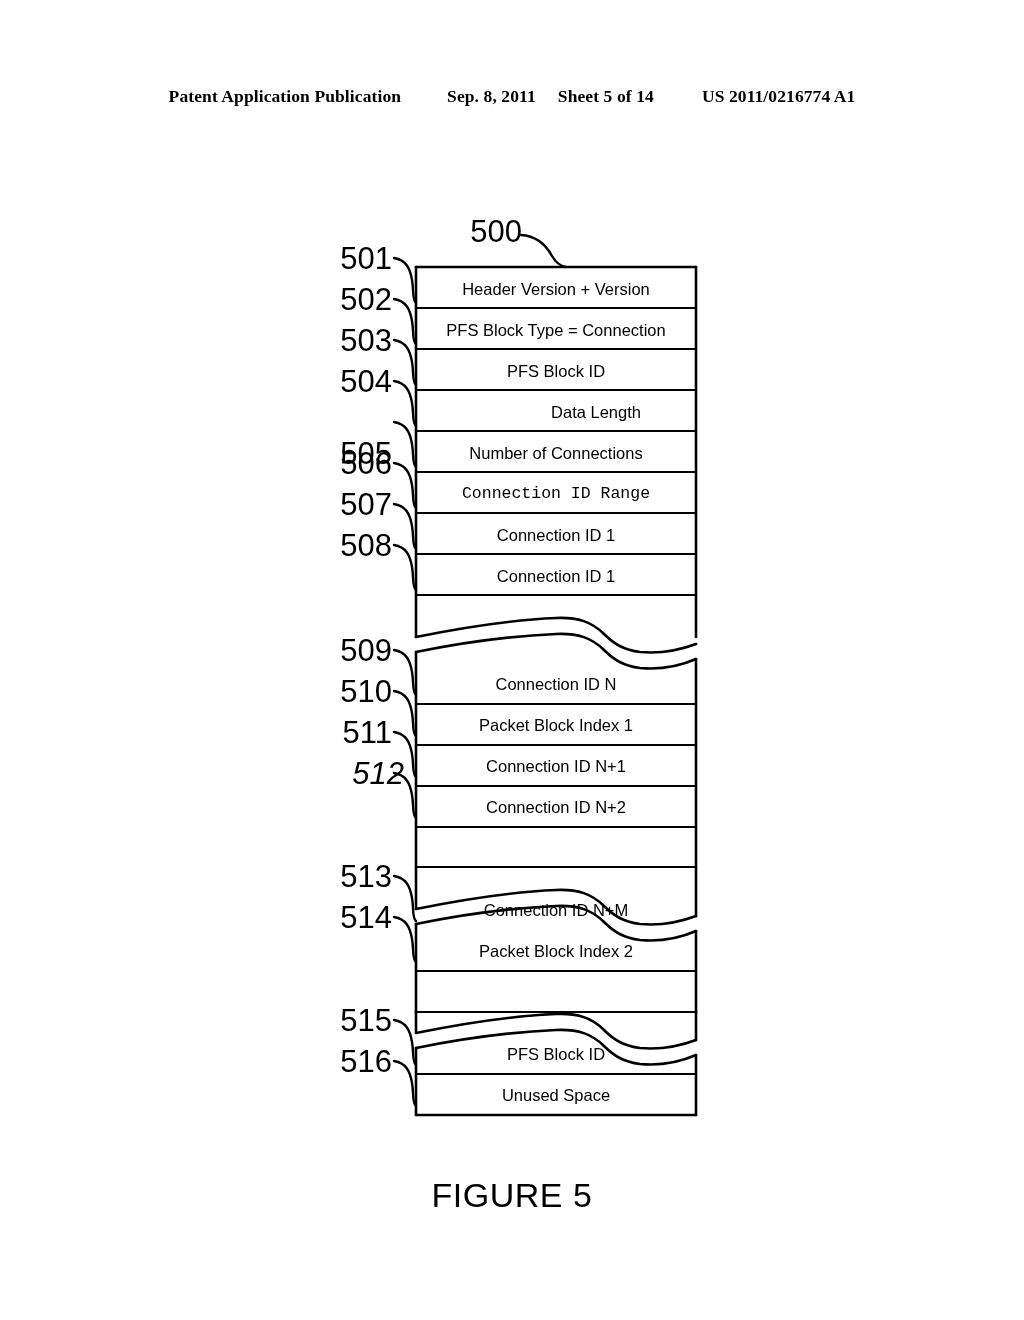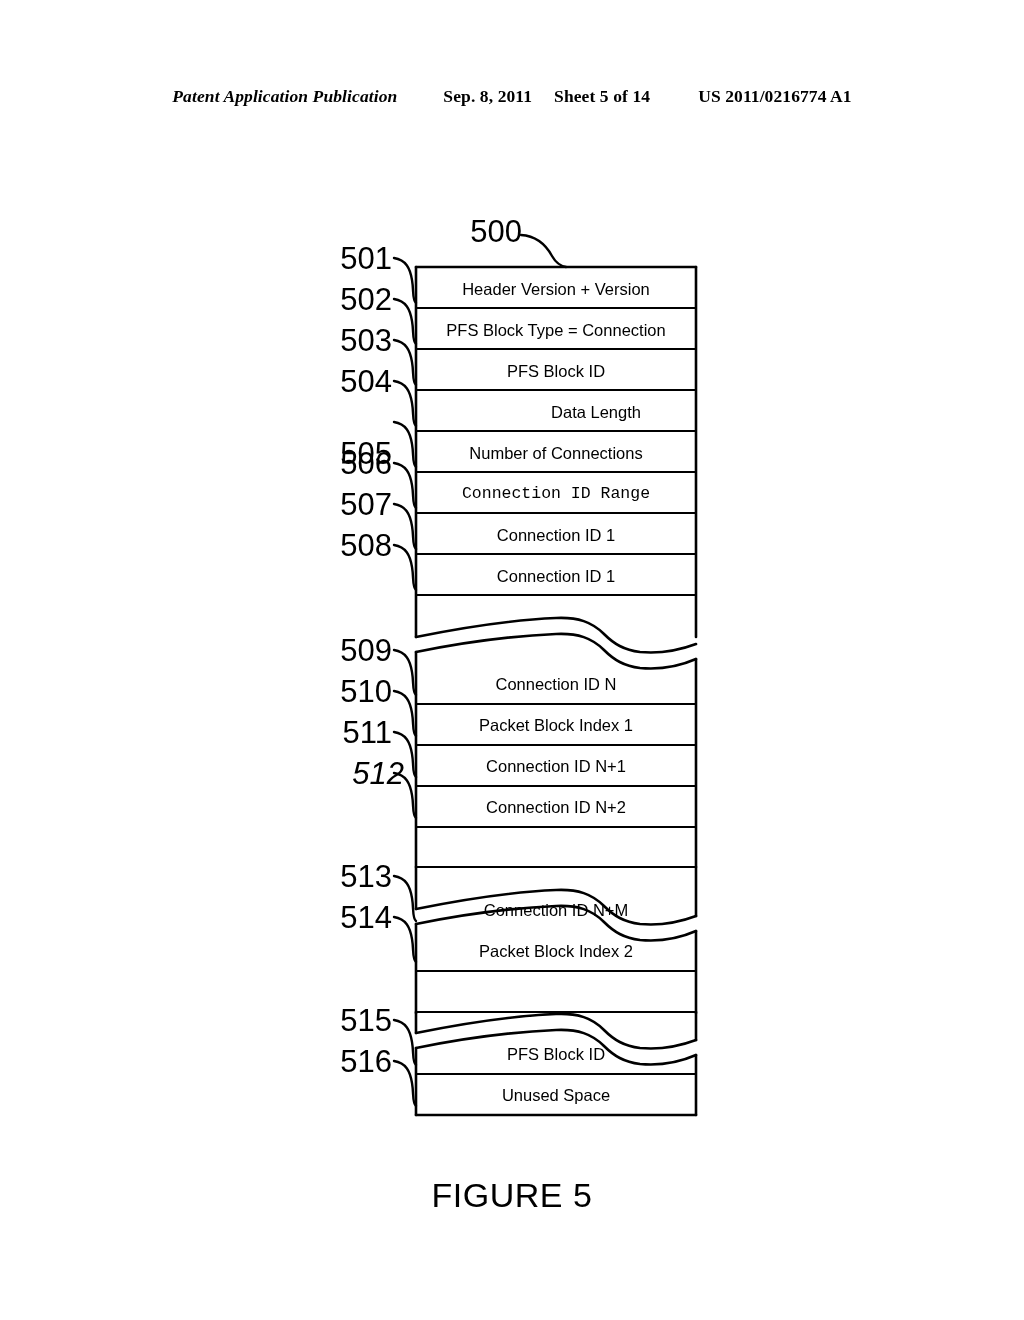--- a/index.html
+++ b/index.html
@@ -25,21 +25,21 @@
     height: 26px;
     font-family: "Liberation Serif", serif;
     font-weight: bold;
     font-size: 17.5px;
     letter-spacing: 0.1px;
     white-space: nowrap;
     display: flex;
     justify-content: center;
     align-items: baseline;
   }
-  #patent-header .hdr-pub   { margin-right: 46px; font-style: italic; }
+  #patent-header .hdr-pub   { margin-right: 46px; }
   #patent-header .hdr-date  { margin-right: 22px; }
   #patent-header .hdr-sheet { margin-right: 48px; }
   #patent-header .hdr-num   { margin-right: 0; }
 
   
   #figure-stage {
     position: absolute;
     left: 0;
     top: 0;
     width: 1024px;

